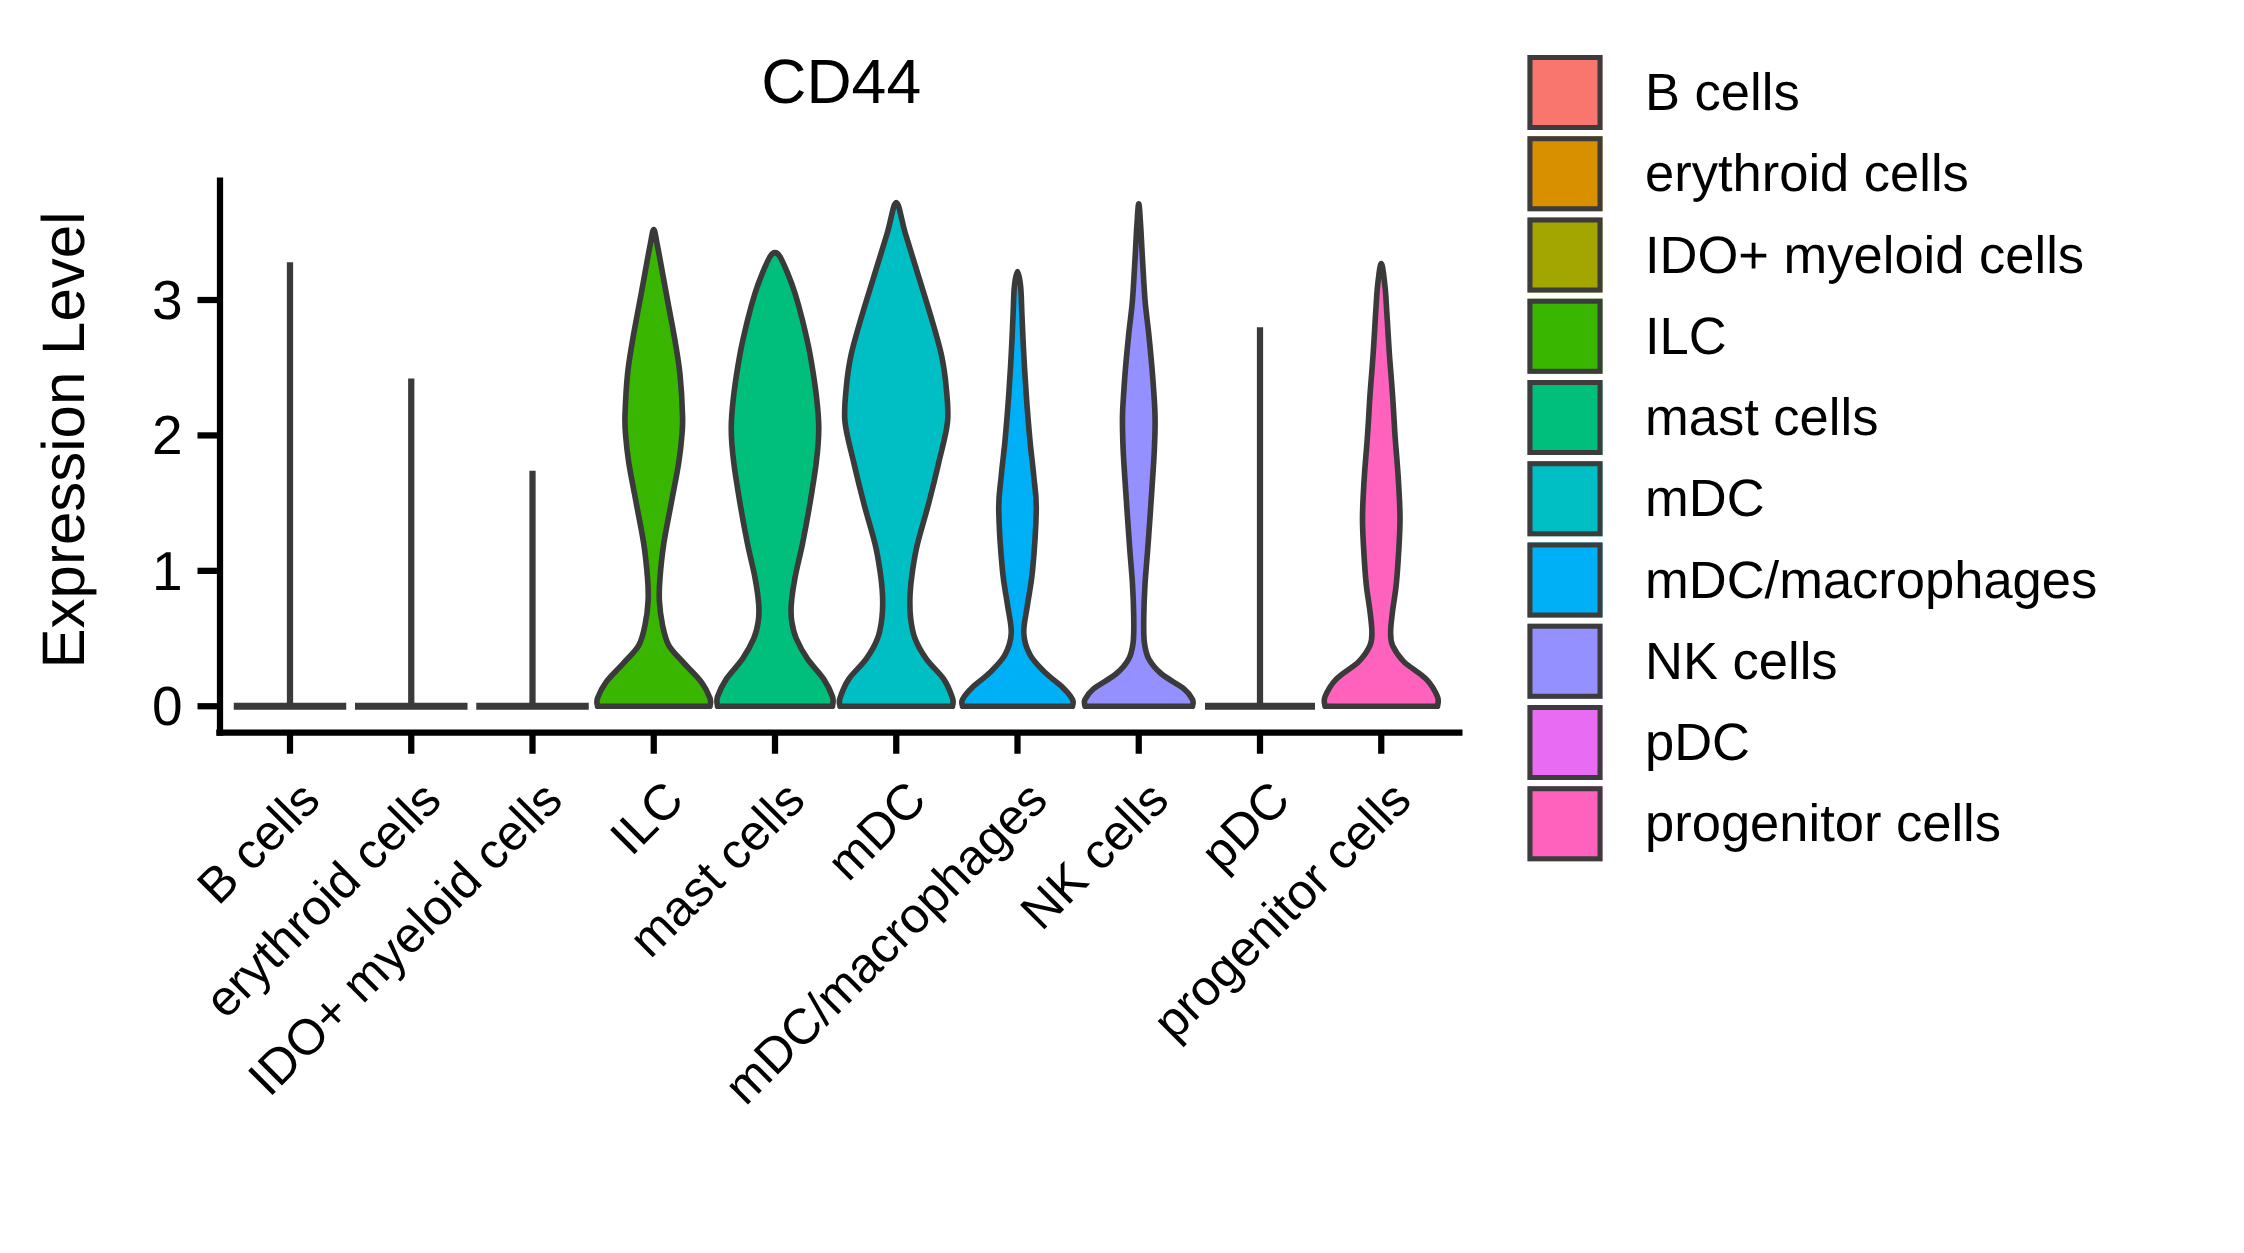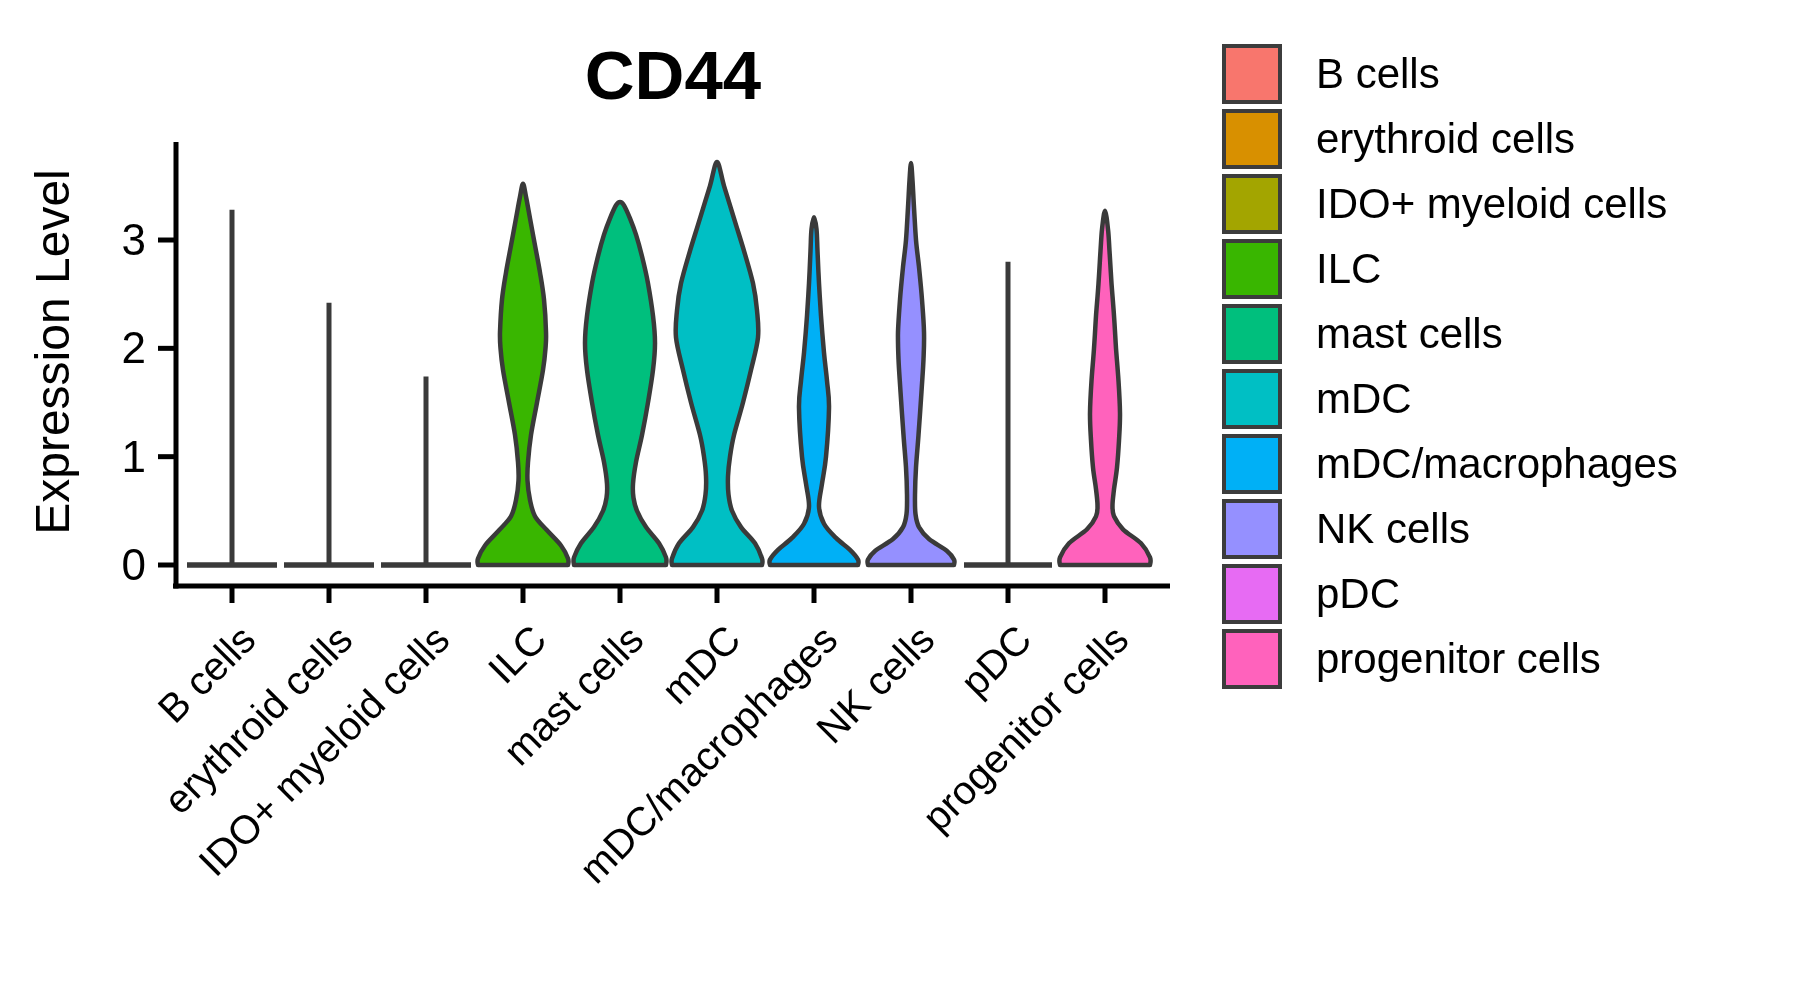--- a/index.html
+++ b/index.html
@@ -2,21 +2,21 @@
 <html><head>
 <meta charset="utf-8">
 <style>
   html,body{margin:0;padding:0;background:#ffffff;}
   .canvas{
     position:relative;width:1795px;height:1002px;background:#ffffff;overflow:hidden;
     font-family:"Liberation Sans",sans-serif;color:#000;
   }
   .chart-title{
     position:absolute;left:673px;top:36px;transform:translateX(-50%);
-    font-size:69px;font-weight:bold;white-space:nowrap;
+    font-size:50px;font-weight:normal;white-space:nowrap;
   }
   .y-title{
     position:absolute;left:52px;top:352px;transform:translate(-50%,-50%) rotate(-90deg);
     font-size:48px;white-space:nowrap;
   }
   svg.plot{position:absolute;left:0;top:0;}
   .legend{
     position:absolute;left:1222px;top:44px;
     display:flex;flex-direction:column;gap:5px;
   }

